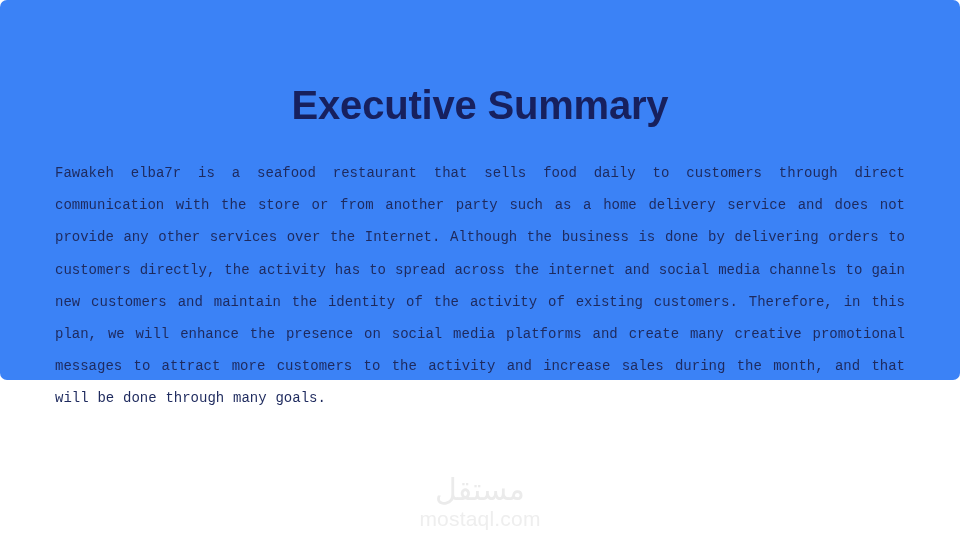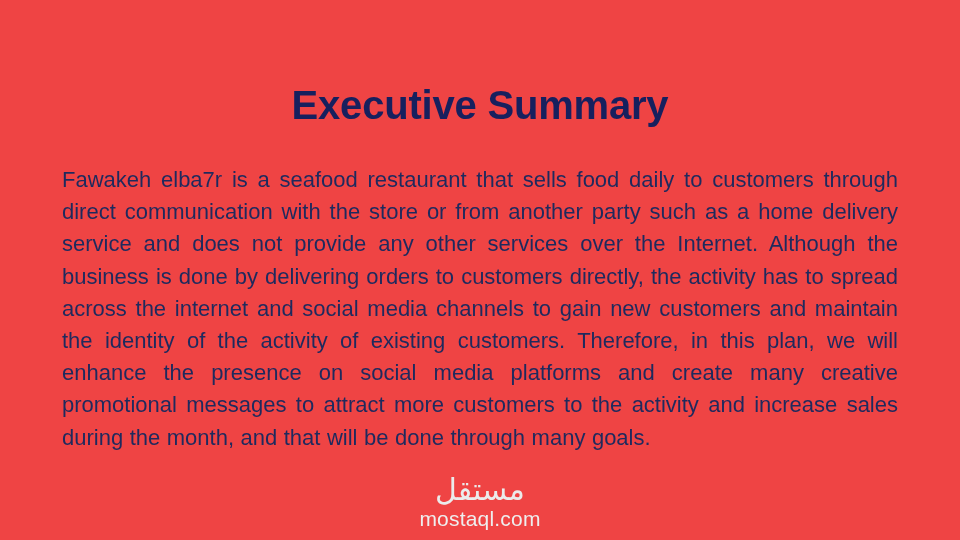--- a/index.html
+++ b/index.html
@@ -10,23 +10,24 @@
     width: 960px;
     height: 540px;
     overflow: hidden;
     background: #ffffff;
     font-family: "Liberation Serif", "DejaVu Serif", serif;
   }
 
   .slide {
     position: relative;
     width: 960px;
-    height: 540px;
-    background: #ef4444;
+    height: 380px;
+    background: #3b82f6;
     box-sizing: border-box;
+    border-radius: 7px;
   }
 
   
   .slide-title {
     position: absolute;
     top: 54px;
     left: 0;
     width: 960px;
     text-align: center;
     font-family: "Liberation Sans", "DejaVu Sans", sans-serif;
@@ -40,23 +41,23 @@
 
   
   .body-block {
     position: absolute;
     top: 148px;
     left: 46px;
     width: 868px;
   }
 
   .body-paragraph {
-    margin: 16px;
-    font-family: Liberation Sans, sans-serif;
-    font-size: 22px;
+    margin: 9px;
+    font-family: Liberation Mono, monospace;
+    font-size: 14px;
     line-height: 32.2px;
     color: #1e2a5e;
     text-align: justify;
     text-align-last: left;
     word-spacing: 0.4px;
   }
 
   
   .watermark {
     position: absolute;

